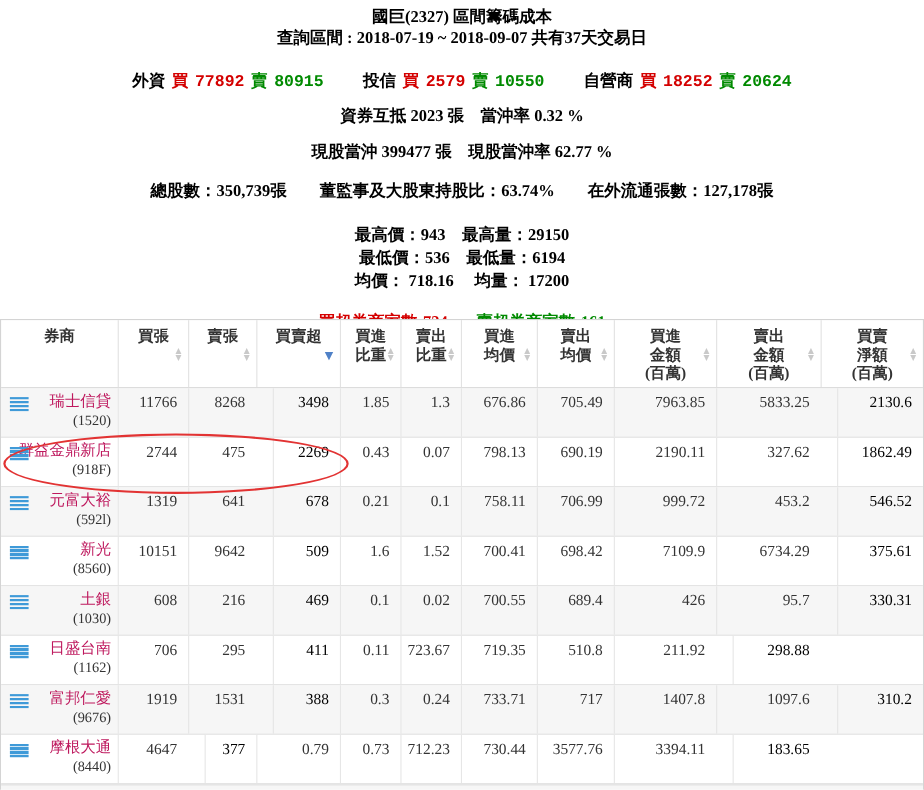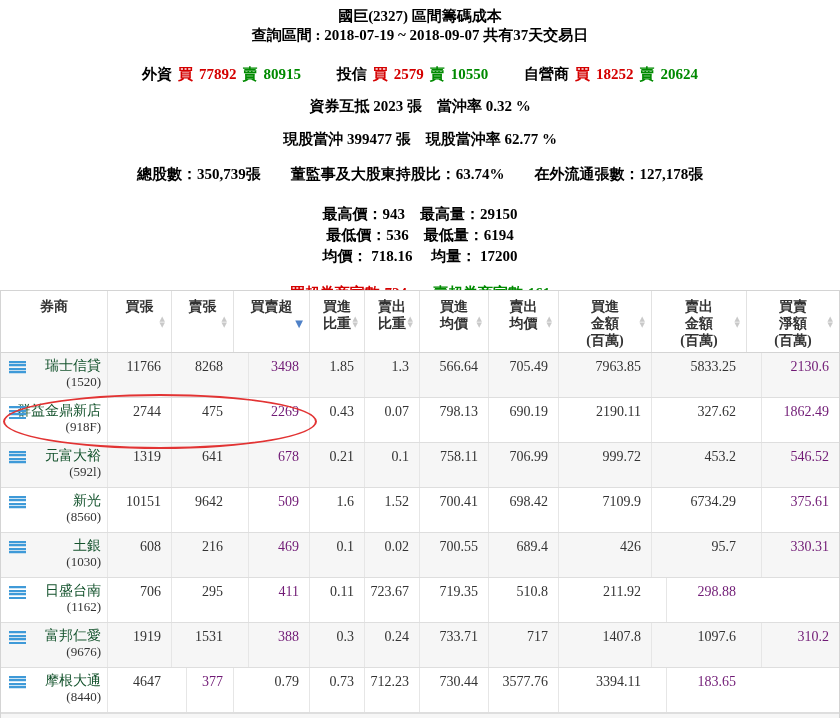--- a/index.html
+++ b/index.html
@@ -6,21 +6,21 @@
   html,body { width:840px; height:718px; overflow:hidden; background:#fff;
     font-family:"Liberation Serif","DejaVu Serif",serif; color:#000; }
   .page { position:relative; width:840px; height:718px; }
 
   
   .summary { text-align:center; font-weight:bold; font-size:15px; }
   .summary > div { line-height:19px; }
   .t1 { padding-top:7px; }
   .inst { margin-top:20px; }
   .inst .grp { margin:0 13px; }
-  .inst .grp > span { margin:0 3px; }
+  .inst .grp > span { margin:0 3px;font-family:Liberation Mono, monospace; }
   .l4 { margin-top:13px; }
   .l5 { margin-top:14px; }
   .l6 { margin-top:16px; }
   .stats { margin-top:20px; }
   .stats > div { line-height:21px; }
   .counts { margin-top:17px; }
   .counts span { margin:0 11px; }
   .red   { color:#d40000; }
   .green { color:#008a00; }
 
@@ -36,26 +36,26 @@
   .th + .th { border-left:1px solid #e2e2e2; }
   .sort { position:absolute; right:6px; top:25px; color:#c9c9c9;
           font-size:7px; line-height:6px; white-space:pre; text-align:center;
           font-family:"DejaVu Sans",sans-serif; }
   .sort.active { color:#4f81c7; font-size:10px; line-height:10px; top:28px; }
 
   .row { height:45px; border-bottom:1px solid #dedede; background:#fff; }
   .row.stripe { background:#f6f6f6; }
   .cell { font-size:14px; text-align:right; padding:6px 10px 0 0; color:#333; }
   .cell + .cell { border-left:1px solid #e6e6e6; }
-  .cell.red { color:#701a75;margin-left:15px; }
+  .cell.red { color:#000000;margin-left:15px; }
   .c-broker { position:relative; text-align:right; padding:5px 6px 0 0; }
   .list-icon { position:absolute; left:8px; top:8px; width:17px; height:13px;
      background:repeating-linear-gradient(to bottom,#3f9ad8 0 2px,rgba(63,154,216,.25) 2px 3px,transparent 3px 3.5px);
      cursor:pointer; }
-  .b-name { display:block; color:#14532d; font-size:14px; line-height:16px;
+  .b-name { display:block; color:#be185d; font-size:14px; line-height:16px;
             text-decoration:none; cursor:pointer; }
   .b-code { display:block; color:#333; font-size:13px; line-height:16px; }
   .filler { height:10px; background:#f6f6f6; border-top:1px solid #dedede; }
 
   
   .ellipse { position:absolute; left:3px; top:394px; width:314px; height:55px;
     border:2px solid #e23333; border-radius:50%; pointer-events:none; z-index:5; }
 </style>
 </head>
 <body>
@@ -126,21 +126,21 @@
     <div class="cell c-broker">
       <span class="list-icon"></span>
       <a class="b-name">瑞士信貸</a>
       <span class="b-code">(1520)</span>
     </div>
     <div class="cell">11766</div>
     <div class="cell">8268</div>
     <div class="cell red">3498</div>
     <div class="cell">1.85</div>
     <div class="cell">1.3</div>
-    <div class="cell">566.64</div>
+    <div class="cell">676.86</div>
     <div class="cell">705.49</div>
     <div class="cell">7963.85</div>
     <div class="cell">5833.25</div>
     <div class="cell red">2130.6</div>
   </div>
         <div class="grid-row row">
     <div class="cell c-broker">
       <span class="list-icon"></span>
       <a class="b-name">群益金鼎新店</a>
       <span class="b-code">(918F)</span>

